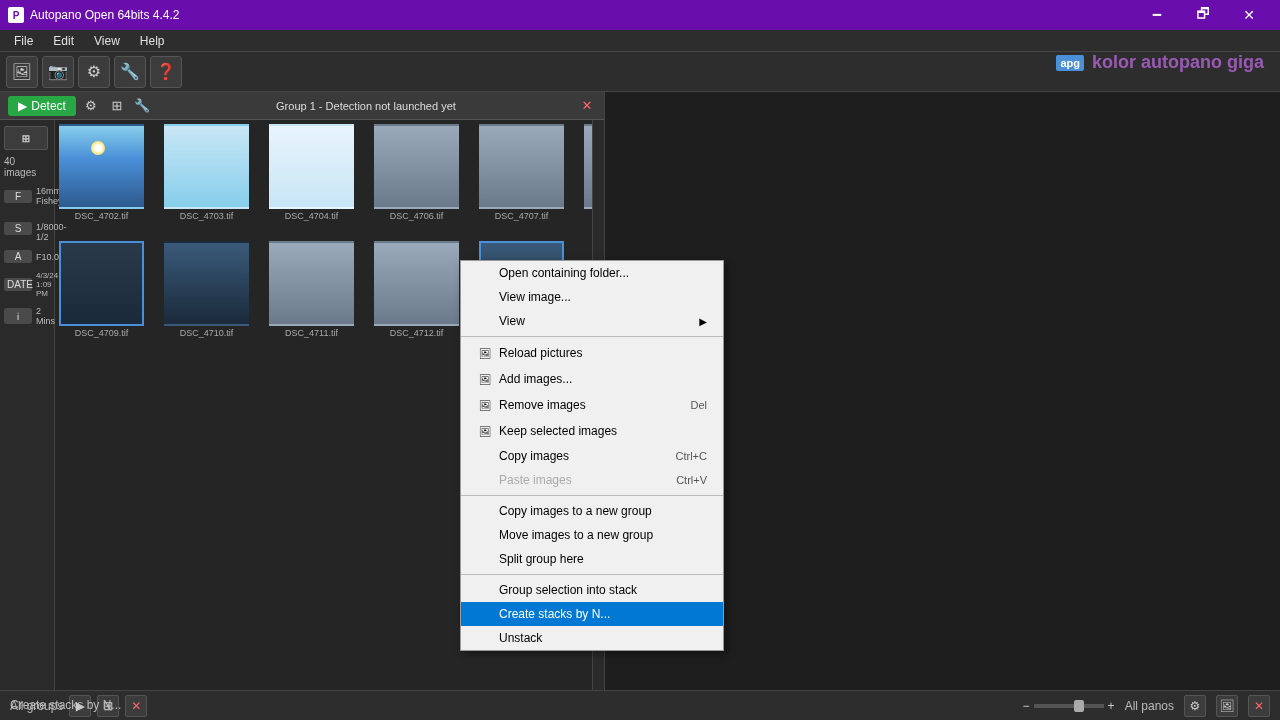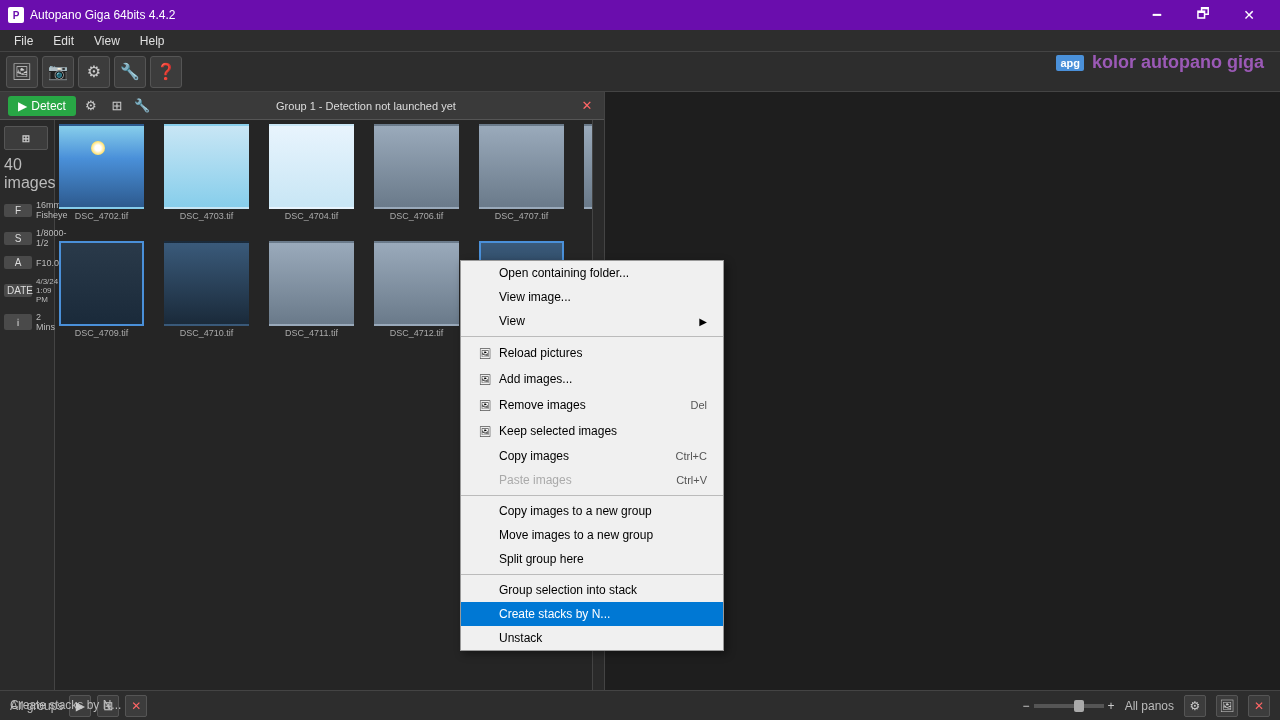--- a/index.html
+++ b/index.html
@@ -422,21 +422,21 @@
       color: #ccc;
       font-size: 13px;
     }
   </style>
 </head>
 <body>
 
 <div id="title-bar">
   <div id="title-bar-left">
     <div id="title-bar-icon">P</div>
-    <span>Autopano Giga 64bits 4.4.2</span>
+    <span>Autopano Open 64bits 4.4.2</span>
   </div>
   <div id="title-bar-controls">
     <div class="tb-btn">🗕</div>
     <div class="tb-btn">🗗</div>
     <div class="tb-btn close">✕</div>
   </div>
 </div>
 
 <div id="menu-bar">
   <div class="menu-item">File</div>
@@ -476,29 +476,29 @@
       <div id="group-header-controls">
         <div class="group-ctrl-btn" style="color:#f66;">✕</div>
       </div>
     </div>
 
     <div id="group-content">
 
       <div id="left-sidebar">
         <div class="sidebar-btn">⊞</div>
         <div class="info-row">
-          <span style="font-size:16px;">40 images</span>
+          <span style="font-size:10px;">40 images</span>
         </div>
         <div class="info-row">
           <span class="info-label">F</span>
           <span style="font-size:9px;">16mm Fisheye</span>
         </div>
         <div class="info-row">
           <span class="info-label">S</span>
-          <span style="font-size:9px;">1/8000-1/2</span>
+          <span style="font-size:9px;margin-top:8px;">1/8000-1/2</span>
         </div>
         <div class="info-row">
           <span class="info-label">A</span>
           <span style="font-size:9px;">F10.0</span>
         </div>
         <div class="info-row">
           <span class="info-label">DATE</span>
           <span style="font-size:8px;">4/3/24 1:09 PM</span>
         </div>
         <div class="info-row">

